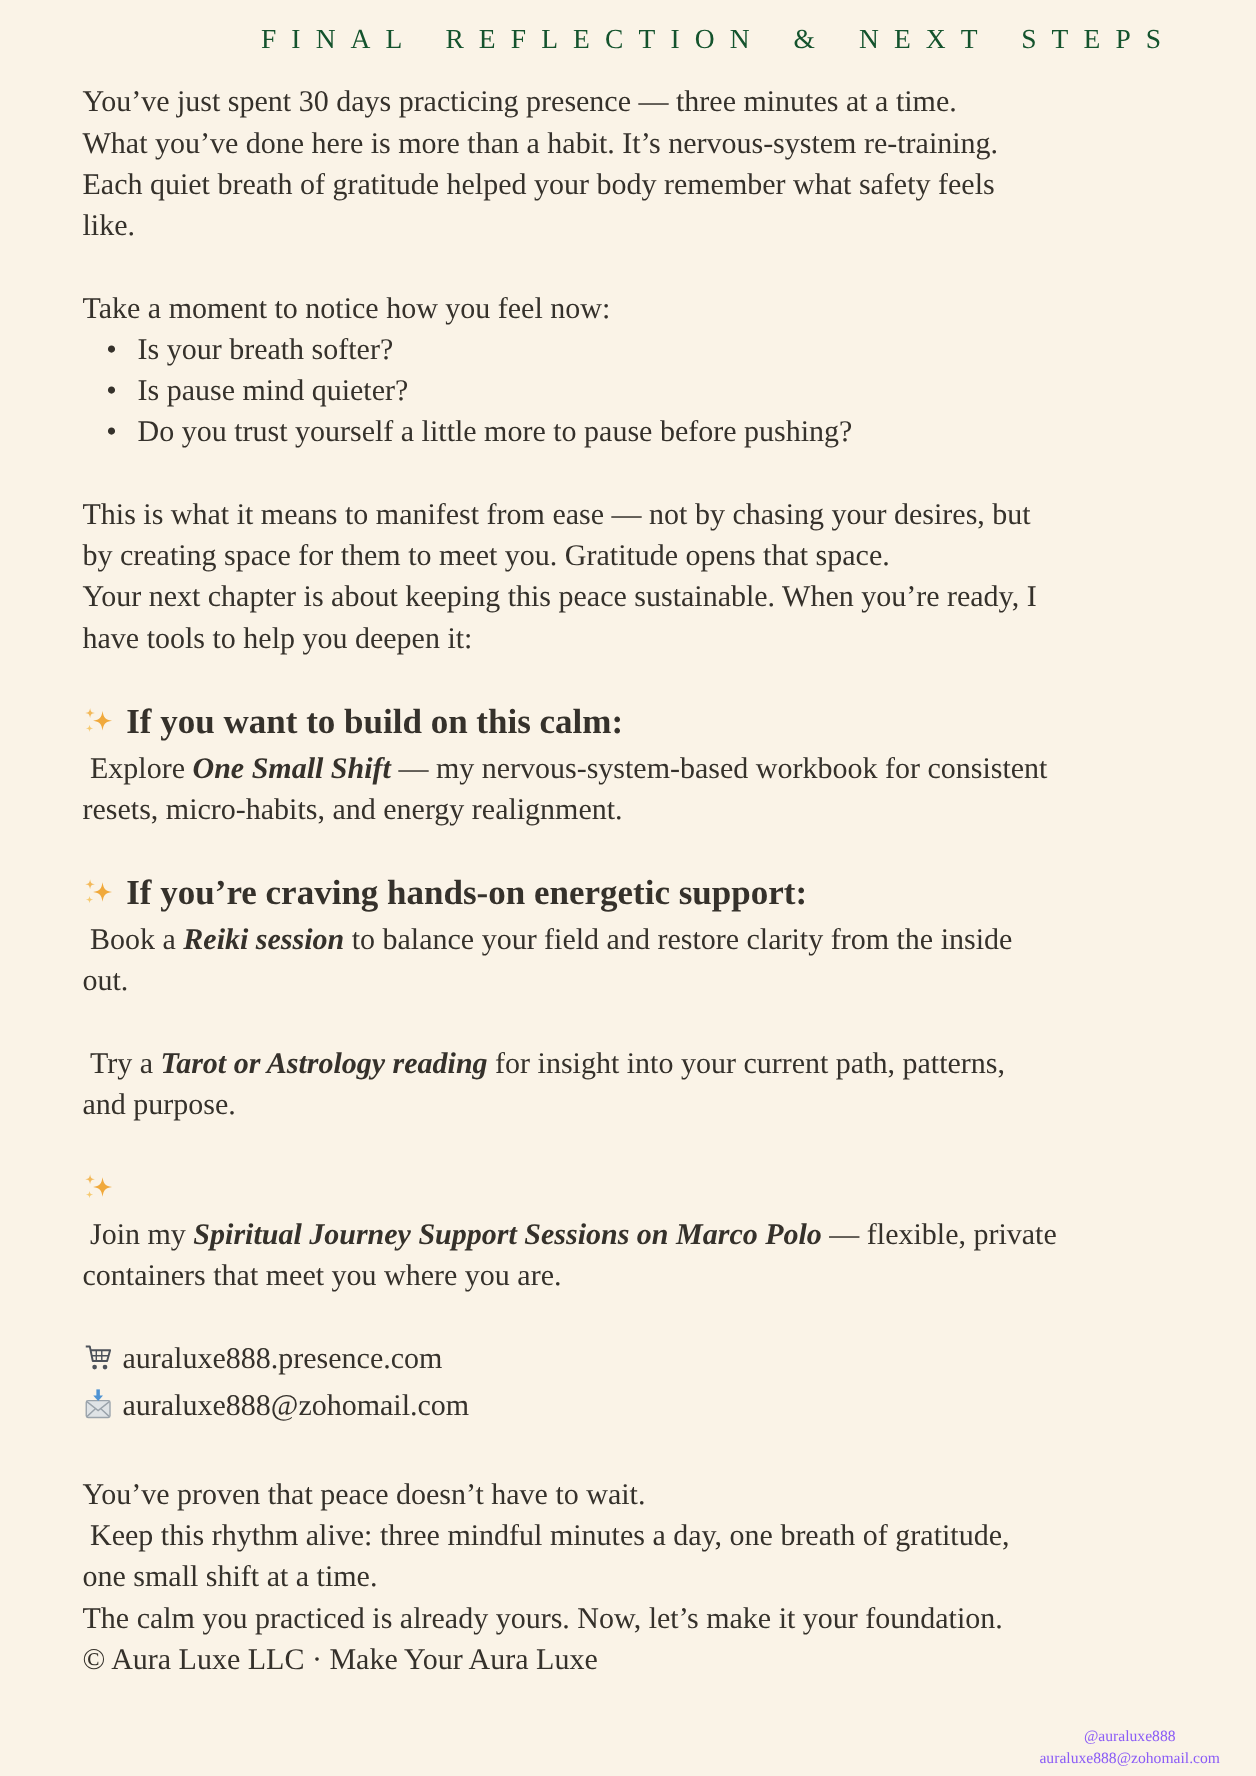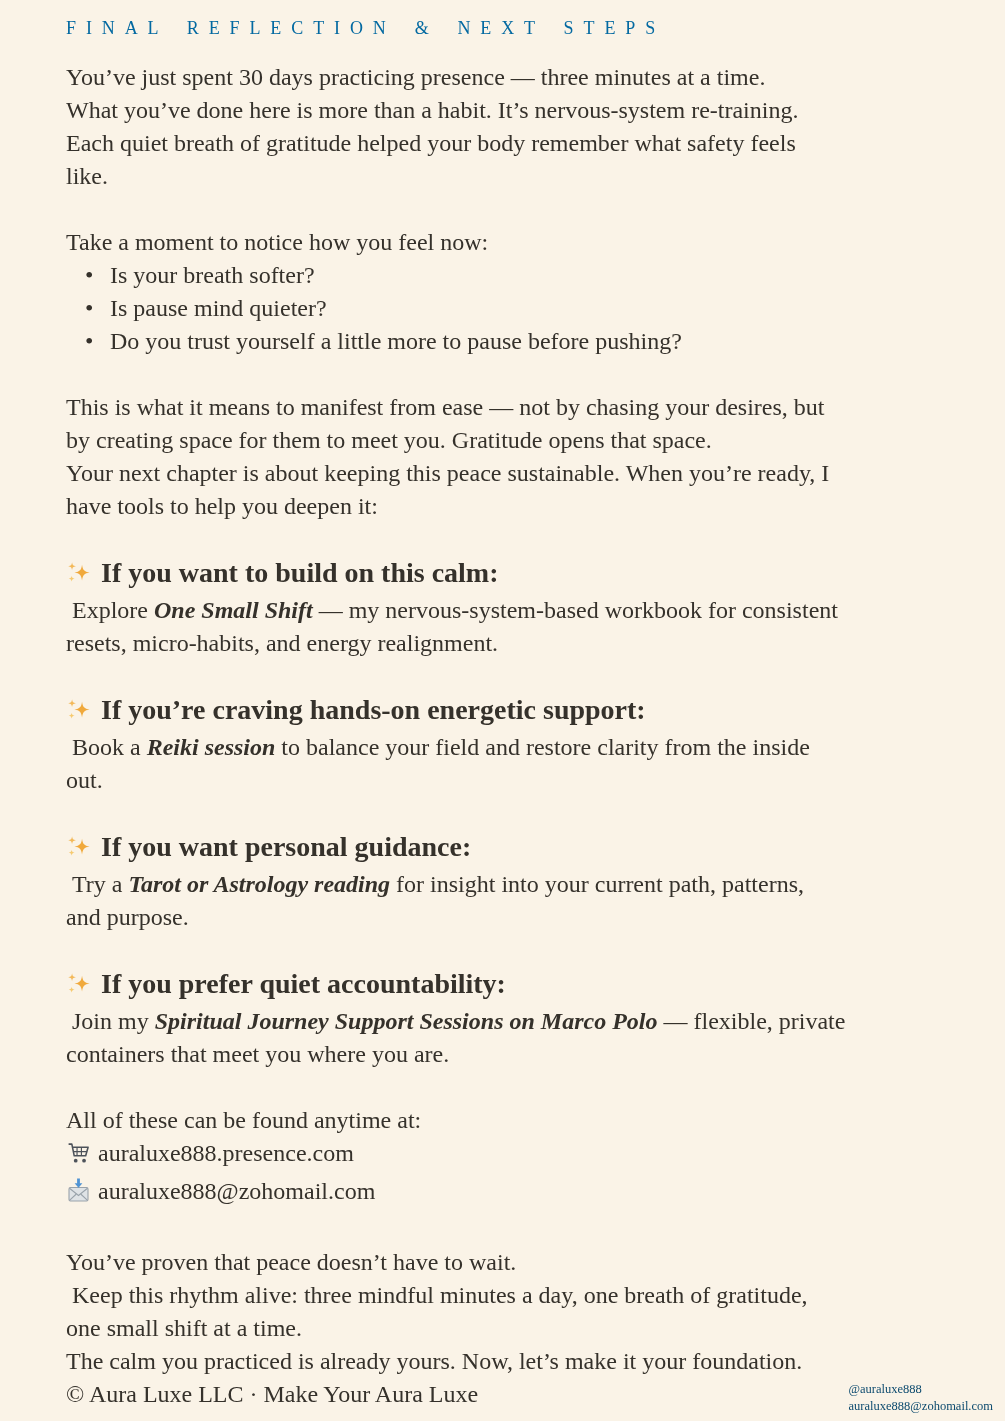--- a/index.html
+++ b/index.html
@@ -9,26 +9,26 @@
     background: #faf3e7;
     color: #35312b;
     font-family: "Liberation Serif", serif;
     position: relative;
     overflow: hidden;
   }
   .page {
     padding: 18px 64px 0 66px;
   }
   .doc-title {
-    font-size: 18px;
+    font-size: 22px;
     font-weight: 400;
-    color: #0369a1;
+    color: #14532d;
     letter-spacing: 0.55em;
     word-spacing: 0.25em;
-    text-align: left;
+    text-align: right;
     white-space: nowrap;
     margin: 0 0 22px 0;
   }
   p {
     font-size: 24px;
     line-height: 33px;
     margin: 0 0 33px 0;
     white-space: pre-line;
   }
   p.tight { margin-bottom: 0; }
@@ -67,26 +67,26 @@
   .contact-line {
     font-size: 24px;
     line-height: 33px;
     white-space: nowrap;
   }
   .contact-line .icon { margin-right: 7px; }
   .availability { margin: 0 0 33px 0; }
   .closing-block { margin: 0; }
   .watermark {
     position: absolute;
-    right: 12px;
+    right: 29px;
     bottom: 6px;
-    text-align: left;
+    text-align: center;
     font-size: 12.5px;
     line-height: 17px;
-    color: #0c4a6e;
+    color: #8b5cf6;
   }
 </style>
 </head>
 <body>
 
 <div class="page">
 
   <h1 class="doc-title">FINAL REFLECTION &amp; NEXT STEPS</h1>
 
   <p>You’ve just spent 30 days practicing presence — three minutes at a time.
@@ -120,41 +120,35 @@
     <p class="section-heading"><span class="icon"><svg width="26" height="26" viewBox="0 0 24 24">
             <path d="M14.8 3.5 C15.6 8.6 16.8 9.8 21.8 10.7 C16.8 11.6 15.6 12.8 14.8 17.9 C14 12.8 12.8 11.6 7.8 10.7 C12.8 9.8 14 8.6 14.8 3.5 Z" fill="#f0a93c"></path>
             <path d="M5.6 1.2 C6 3.9 6.6 4.5 9.2 4.9 C6.6 5.3 6 5.9 5.6 8.6 C5.2 5.9 4.6 5.3 2 4.9 C4.6 4.5 5.2 3.9 5.6 1.2 Z" fill="#f3b95a"></path>
             <path d="M5.2 13.6 C5.5 15.5 6 16 7.9 16.3 C6 16.6 5.5 17.1 5.2 19 C4.9 17.1 4.4 16.6 2.5 16.3 C4.4 16 4.9 15.5 5.2 13.6 Z" fill="#f6ca70"></path>
           </svg></span><span>If you’re craving hands-on energetic support:</span></p>
     <p class="section-body"><span>&nbsp;Book a </span><span class="em-strong">Reiki session</span><span> to balance your field and restore clarity from the inside
 out.</span></p>
   </div>
 
   <div class="section">
-    <p class="section-heading"><span class="icon"><svg width="26" height="26" viewBox="0 0 24 24">
-            <path d="M14.8 3.5 C15.6 8.6 16.8 9.8 21.8 10.7 C16.8 11.6 15.6 12.8 14.8 17.9 C14 12.8 12.8 11.6 7.8 10.7 C12.8 9.8 14 8.6 14.8 3.5 Z" fill="#f0a93c"></path>
-            <path d="M5.6 1.2 C6 3.9 6.6 4.5 9.2 4.9 C6.6 5.3 6 5.9 5.6 8.6 C5.2 5.9 4.6 5.3 2 4.9 C4.6 4.5 5.2 3.9 5.6 1.2 Z" fill="#f3b95a"></path>
-            <path d="M5.2 13.6 C5.5 15.5 6 16 7.9 16.3 C6 16.6 5.5 17.1 5.2 19 C4.9 17.1 4.4 16.6 2.5 16.3 C4.4 16 4.9 15.5 5.2 13.6 Z" fill="#f6ca70"></path>
-          </svg></span><span>If you want personal guidance:</span></p>
     <p class="section-body"><span>&nbsp;Try a </span><span class="em-strong">Tarot or Astrology reading</span><span> for insight into your current path, patterns,
 and purpose.</span></p>
   </div>
 
   <div class="section">
     <p class="section-heading"><span class="icon"><svg width="26" height="26" viewBox="0 0 24 24">
             <path d="M14.8 3.5 C15.6 8.6 16.8 9.8 21.8 10.7 C16.8 11.6 15.6 12.8 14.8 17.9 C14 12.8 12.8 11.6 7.8 10.7 C12.8 9.8 14 8.6 14.8 3.5 Z" fill="#f0a93c"></path>
             <path d="M5.6 1.2 C6 3.9 6.6 4.5 9.2 4.9 C6.6 5.3 6 5.9 5.6 8.6 C5.2 5.9 4.6 5.3 2 4.9 C4.6 4.5 5.2 3.9 5.6 1.2 Z" fill="#f3b95a"></path>
             <path d="M5.2 13.6 C5.5 15.5 6 16 7.9 16.3 C6 16.6 5.5 17.1 5.2 19 C4.9 17.1 4.4 16.6 2.5 16.3 C4.4 16 4.9 15.5 5.2 13.6 Z" fill="#f6ca70"></path>
-          </svg></span><span>If you prefer quiet accountability:</span></p>
+          </svg></span></p>
     <p class="section-body"><span>&nbsp;Join my </span><span class="em-strong">Spiritual Journey Support Sessions on Marco Polo</span><span> — flexible, private
 containers that meet you where you are.</span></p>
   </div>
 
   <div class="availability">
-    <p class="tight">All of these can be found anytime at:</p>
     <div class="contact-line"><span class="icon"><svg width="25" height="25" viewBox="0 0 24 24">
             <path d="M2.5 3 H5.6 L7.9 14.2 H18.9 L21.2 6 H6.2" fill="none" stroke="#4d525a" stroke-width="1.5" stroke-linejoin="round"></path>
             <path d="M10.6 6.2 V14 M14.8 6.2 V14 M7.2 10.2 H20" stroke="#4d525a" stroke-width="1.1"></path>
             <circle cx="9.3" cy="18.9" r="1.8" fill="#4d525a"></circle>
             <circle cx="17.3" cy="18.9" r="1.8" fill="#4d525a"></circle>
           </svg></span><span>auraluxe888.presence.com</span></div>
     <div class="contact-line"><span class="icon"><svg width="25" height="26" viewBox="0 0 24 26">
             <rect x="2.5" y="9.5" width="19" height="13.5" rx="1.4" fill="#dfe3e6" stroke="#9aa3ab" stroke-width="1.1"></rect>
             <path d="M3 10.3 L12 17.5 L21 10.3" fill="none" stroke="#9aa3ab" stroke-width="1.1"></path>
             <path d="M3 22.3 L9.8 16 M21 22.3 L14.2 16" fill="none" stroke="#9aa3ab" stroke-width="1.1"></path>

